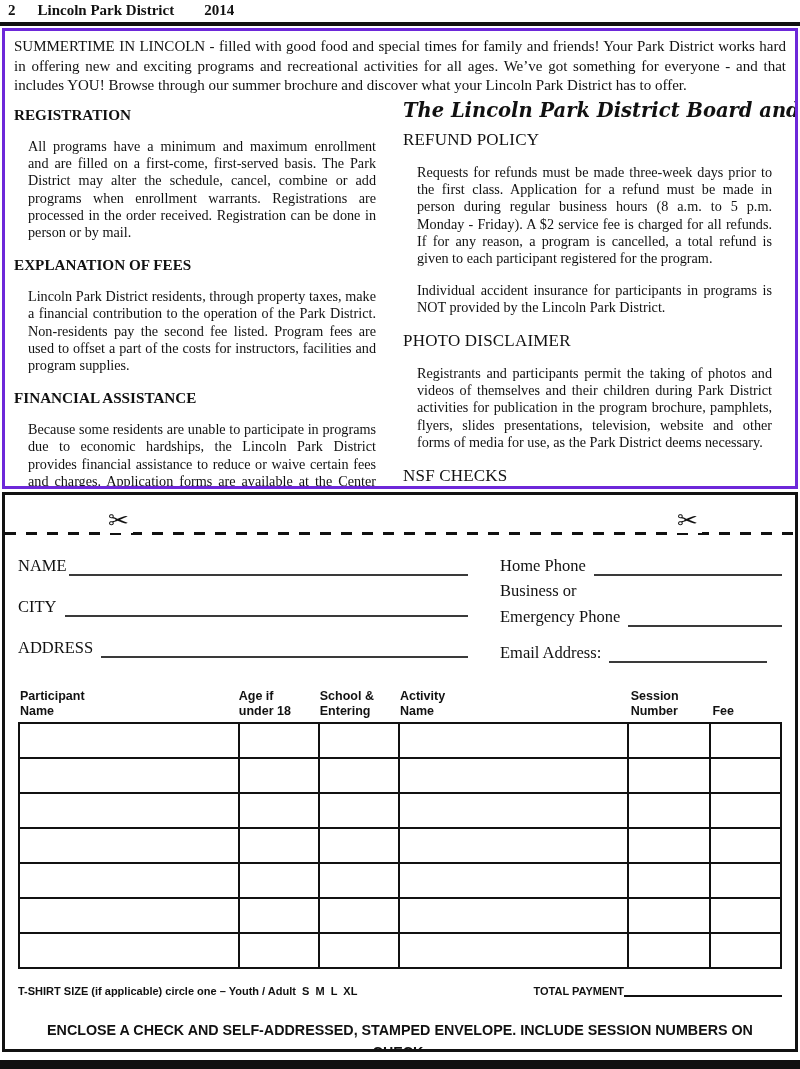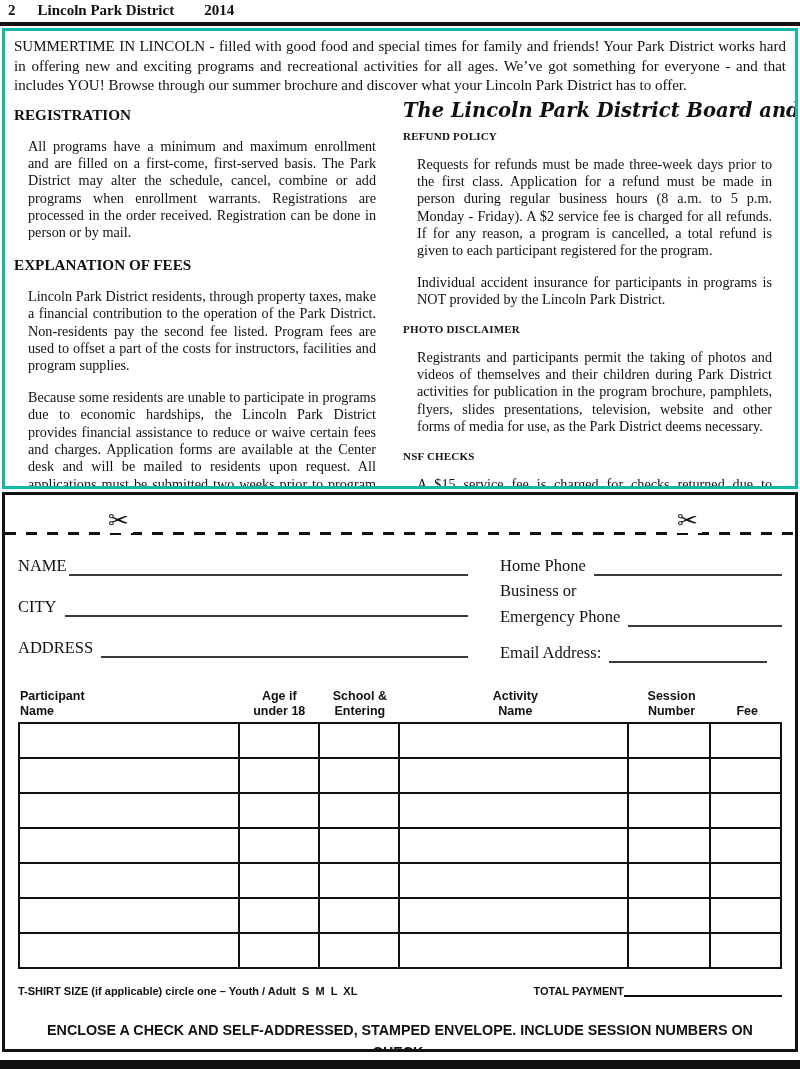--- a/index.html
+++ b/index.html
@@ -9,28 +9,28 @@
     font-family:"Liberation Serif", serif;
   }
   
   .masthead { display:flex; align-items:baseline; padding:2px 0 0 8px; height:19px;
               font-weight:bold; font-size:15px; }
   .masthead .pgnum { margin-right:22px; }
   .masthead .year  { margin-left:30px; }
   .top-rule { height:4px; background:#111; margin-top:1px; }
 
   
-  .info-box { margin:2px 2px 0 2px; border:3px solid #14b8a6; height:461px;
+  .info-box { margin:2px 2px 0 2px; border:3px solid #6d28d9; height:461px;
               box-sizing:border-box; padding:5px 9px 2px 9px; overflow:hidden; }
   .intro { font-size:15px; line-height:1.3; text-align:justify; margin:1px 0 3px 0; }
   .columns { display:flex; gap:13px; }
   .col-left  { width:376px; flex:none; }
   .col-right { flex:1; min-width:0; }
   .h-left  { font-size:15.2px; font-weight:bold; margin:7px 0 1px 0; }
-  .h-right { font-size:11px; font-weight:bold; margin:8px 0 2px 0; letter-spacing:0.2px; }
+  .h-right { font-size:17px; font-weight:normal; margin:8px 0 2px 0; letter-spacing:0.2px; }
   .sec-body { font-size:14.2px; line-height:1.225; text-align:justify; margin:14px; }
   .script-heading { font-family:"DejaVu Serif", serif; font-style:italic; font-weight:bold;
                     font-size:19.5px; text-align:center; margin:0 0 2px 0; white-space:nowrap; }
 
   
   .form-box { position:relative; margin:3px 2px 0 2px; border:3px solid #111; height:560px;
               box-sizing:border-box; padding:0 13px; overflow:hidden; }
   .cut-row { position:relative; height:45px; }
   .form-title { text-align:center; font-weight:bold; font-size:21.5px; padding-top:8px;
                 letter-spacing:0.2px; }
@@ -52,21 +52,21 @@
   .gap6  { height:5px; }
   .gap16 { height:15px; }
 
   
   .thead-row { display:flex; align-items:flex-end; margin-top:11px;
                font-family:"Liberation Sans", sans-serif; font-weight:bold; font-size:12.5px;
                line-height:1.18; }
   .hcell div { height:15px; }
   .c0 { width:28.9%; } .c1 { width:10.6%; } .c2 { width:10.5%; }
   .c3 { width:30.2%; } .c4 { width:10.7%; } .c5 { width:9.1%; }
-  .hcell { text-align:center; box-sizing:border-box; }
+  .hcell { text-align:left; box-sizing:border-box; }
   .hcell.c0 { text-align:left; padding-left:2px; }
   .tgrid { border:2px solid #111; margin-top:3px; }
   .trow { display:flex; height:33px; border-bottom:2px solid #111; }
   .trow:last-child { border-bottom:none; }
   .tcell { box-sizing:border-box; border-right:2px solid #111; height:100%; }
   .tcell:last-child { border-right:none; }
 
   .tshirt-row { display:flex; justify-content:space-between; align-items:flex-end;
                 margin-top:9px; font-family:"Liberation Sans", sans-serif;
                 font-weight:bold; font-size:11px; }
@@ -93,20 +93,21 @@
 
   <div class="info-box">
     <p class="intro">SUMMERTIME IN LINCOLN - filled with good food and special times for family and friends! Your Park District works hard in offering new and exciting programs and recreational activities for all ages. We’ve got something for everyone - and that includes YOU! Browse through our summer brochure and discover what your Lincoln Park District has to offer.</p>
     <div class="columns">
 
       <div class="col-left">
         <div class="h-left">REGISTRATION</div>
         <p class="sec-body">All programs have a minimum and maximum enrollment and are filled on a first-come, first-served basis. The Park District may alter the schedule, cancel, combine or add programs when enrollment warrants. Registrations are processed in the order received. Registration can be done in person or by mail.</p>
         <div class="h-left">EXPLANATION OF FEES</div>
         <p class="sec-body">Lincoln Park District residents, through property taxes, make a financial contribution to the operation of the Park District. Non-residents pay the second fee listed. Program fees are used to offset a part of the costs for instructors, facilities and program supplies.</p>
+        <div class="h-left">FINANCIAL ASSISTANCE</div>
         <p class="sec-body">Because some residents are unable to participate in programs due to economic hardships, the Lincoln Park District provides financial assistance to reduce or waive certain fees and charges. Application forms are available at the Center desk and will be mailed to residents upon request. All applications must be submitted two weeks prior to program registration deadlines. A limited amount of funding is available. Applicants for assistance are not guaranteed program registrations.</p>
       </div>
 
       <div class="col-right">
         <div class="script-heading">The Lincoln Park District Board and Staff</div>
         <div class="h-right">REFUND POLICY</div>
         <p class="sec-body">Requests for refunds must be made three-week days prior to the first class. Application for a refund must be made in person during regular business hours (8 a.m. to 5 p.m. Monday - Friday). A $2 service fee is charged for all refunds. If for any reason, a program is cancelled, a total refund is given to each participant registered for the program.</p>
         <p class="sec-body">Individual accident insurance for participants in programs is NOT provided by the Lincoln Park District.</p>
         <div class="h-right">PHOTO DISCLAIMER</div>
         <p class="sec-body">Registrants and participants permit the taking of photos and videos of themselves and their children during Park District activities for publication in the program brochure, pamphlets, flyers, slides presentations, television, website and other forms of media for use, as the Park District deems necessary.</p>

